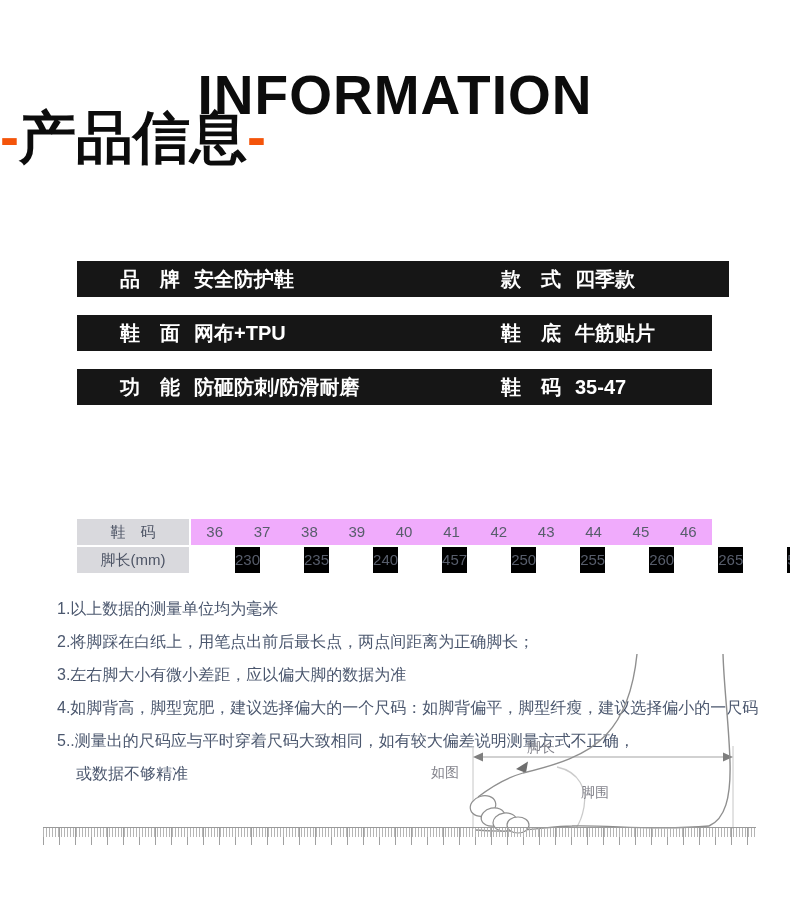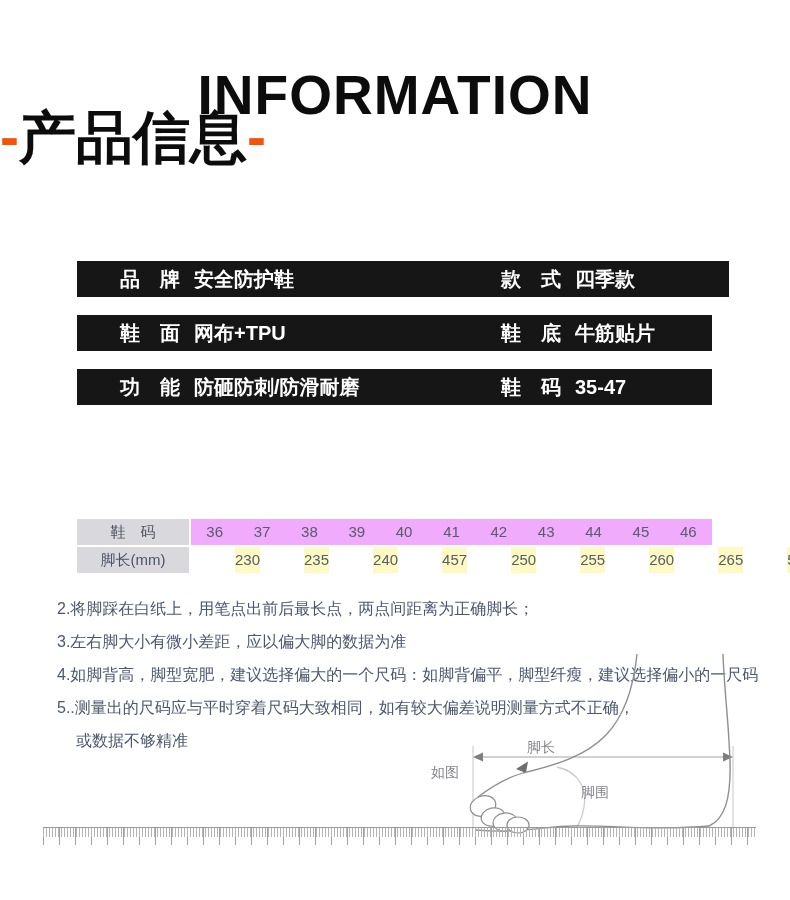--- a/index.html
+++ b/index.html
@@ -35,21 +35,21 @@
   .size-table{position:absolute;left:77px;top:519px;width:635px;}
   .trow{display:flex;height:26px;margin-bottom:2px;}
   .trow .th{
     width:112px;background:#d9d9dd;color:#4d5465;font-size:15px;
     text-align:center;line-height:26px;white-space:pre;margin-right:2px;flex:none;
   }
   .trow .td{
     flex:1;color:#575d6b;font-size:15px;text-align:center;line-height:26px;
   }
   .trow.r1 .td{background:#f0abfc;}
-  .trow.r2 .td{background:#fef9c3;margin-left:44px;}
+  .trow.r2 .td{background:#000000;margin-left:44px;}
   
   .notes{position:absolute;left:57px;top:592px;width:680px;color:#4b576e;font-size:16px;}
   .note{line-height:33px;height:33px;white-space:nowrap;}
   .note.cont{padding-left:19px;}
   
   .foot-svg{position:absolute;left:420px;top:640px;}
   .foot-svg text{font-size:14px;fill:#85858d;font-family:"Liberation Sans","DejaVu Sans",sans-serif;}
   
   .ruler{
     position:absolute;left:43px;top:827px;width:713px;height:17px;
@@ -108,20 +108,21 @@
       <div class="td">255</div>
       <div class="td">260</div>
       <div class="td">265</div>
       <div class="td">500</div>
       <div class="td">275</div>
       <div class="td">280</div>
     </div>
   </div>
 
   <div class="notes">
+    <div class="note">1.以上数据的测量单位均为毫米</div>
     <div class="note">2.将脚踩在白纸上，用笔点出前后最长点，两点间距离为正确脚长；</div>
     <div class="note">3.左右脚大小有微小差距，应以偏大脚的数据为准</div>
     <div class="note">4.如脚背高，脚型宽肥，建议选择偏大的一个尺码：如脚背偏平，脚型纤瘦，建议选择偏小的一尺码</div>
     <div class="note">5..测量出的尺码应与平时穿着尺码大致相同，如有较大偏差说明测量方式不正确，</div>
     <div class="note cont">或数据不够精准</div>
   </div>
 
   <svg class="foot-svg" width="370" height="220" viewBox="0 0 370 220">
 
     <line x1="53" y1="106" x2="53" y2="189" stroke="#c6c6c6" stroke-width="1"></line>

